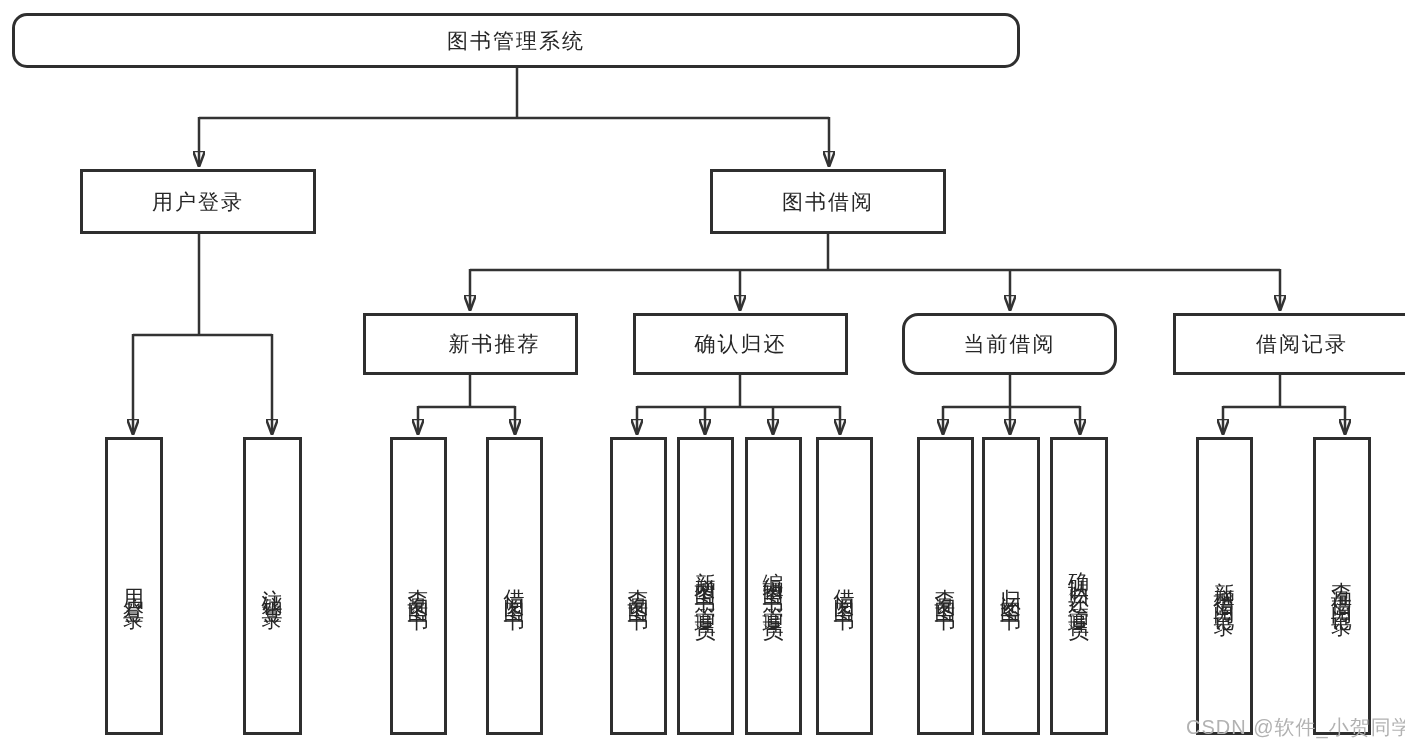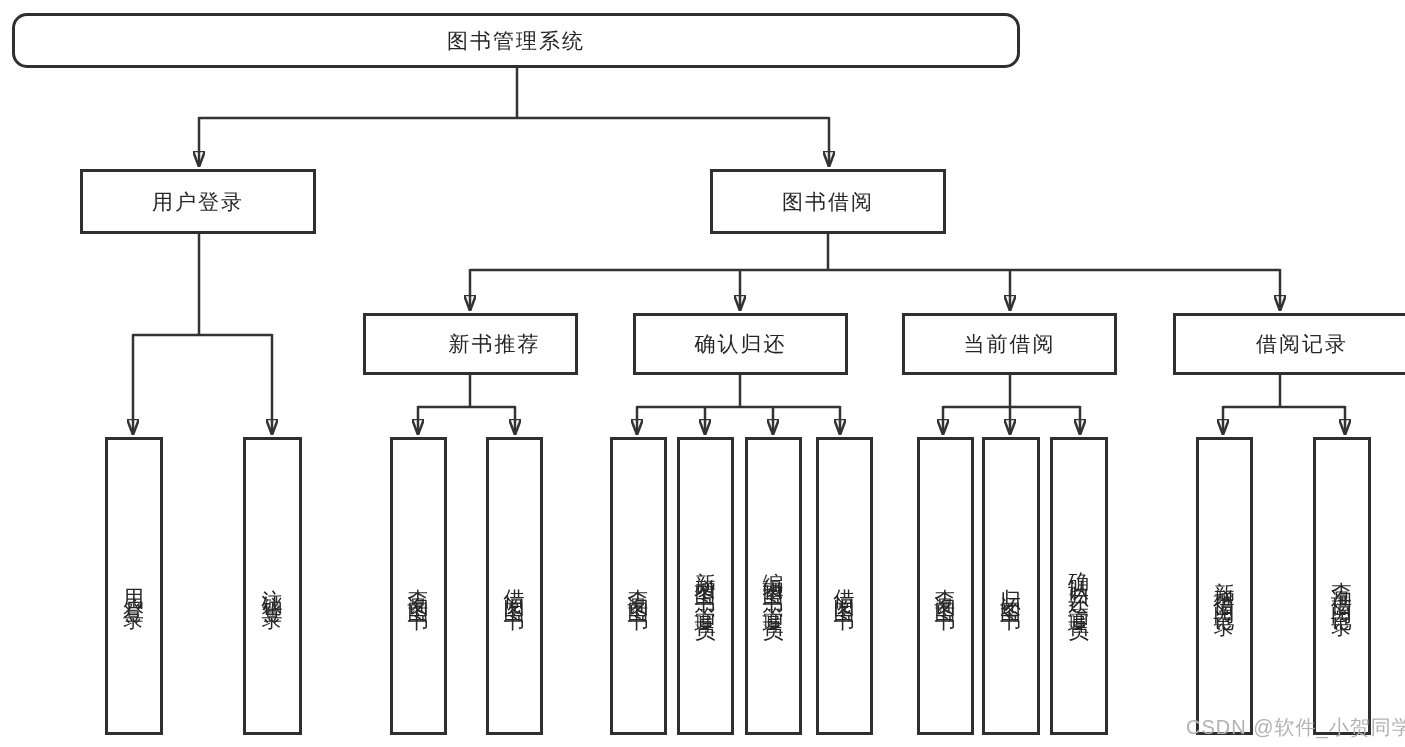--- a/index.html
+++ b/index.html
@@ -128,21 +128,21 @@
   <div class="node hnode" style="left:710px; top:169px; width:236px; height:65px;">
     <span>图书借阅</span>
   </div>
 
   <div class="node hnode" style="left:363px; top:313px; width:215px; height:62px;padding-left:48px;">
     <span>新书推荐</span>
   </div>
   <div class="node hnode" style="left:633px; top:313px; width:215px; height:62px;">
     <span>确认归还</span>
   </div>
-  <div class="node hnode" style="left:902px; top:313px; width:215px; height:62px;">
+  <div class="node hnode" style="left:902px; top:313px; width:215px; height:62px;border-radius:16px;">
     <span>当前借阅</span>
   </div>
   <div class="node hnode" style="left:1173px; top:313px; width:258px; height:62px;">
     <span>借阅记录</span>
   </div>
 
   <div class="node leaf" style="left:105px; width:58px;">
     <span class="vtext">用户登录</span>
   </div>
   <div class="node leaf" style="left:243px; width:59px;">

